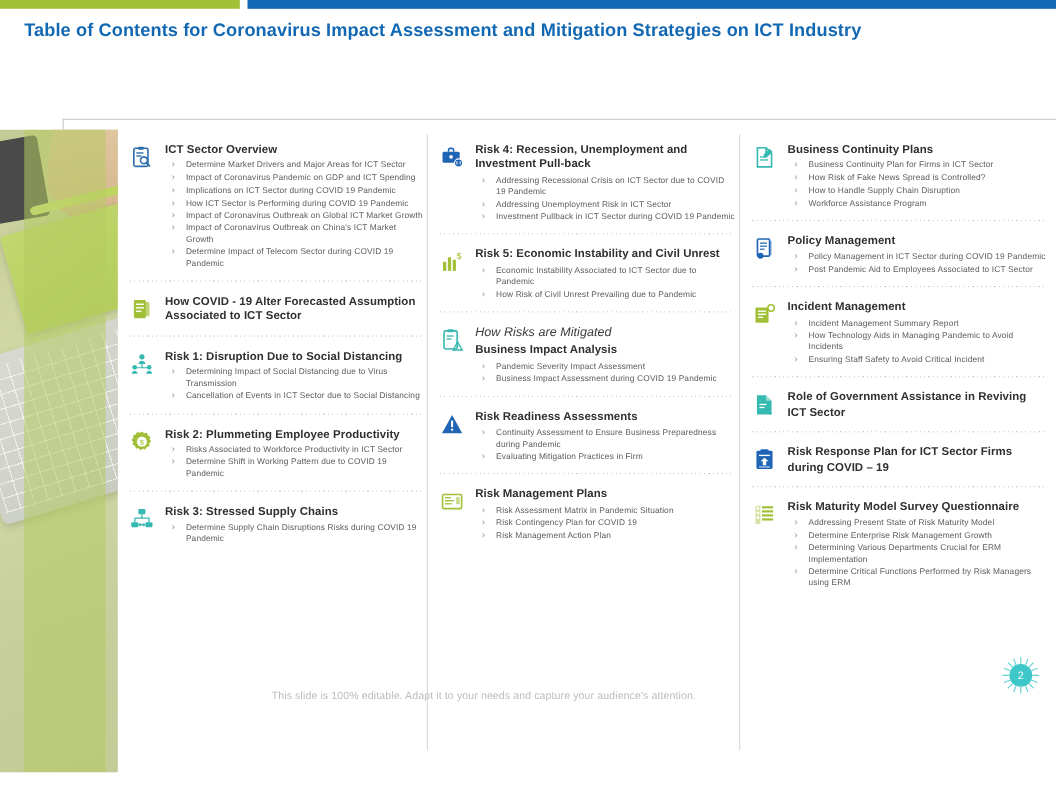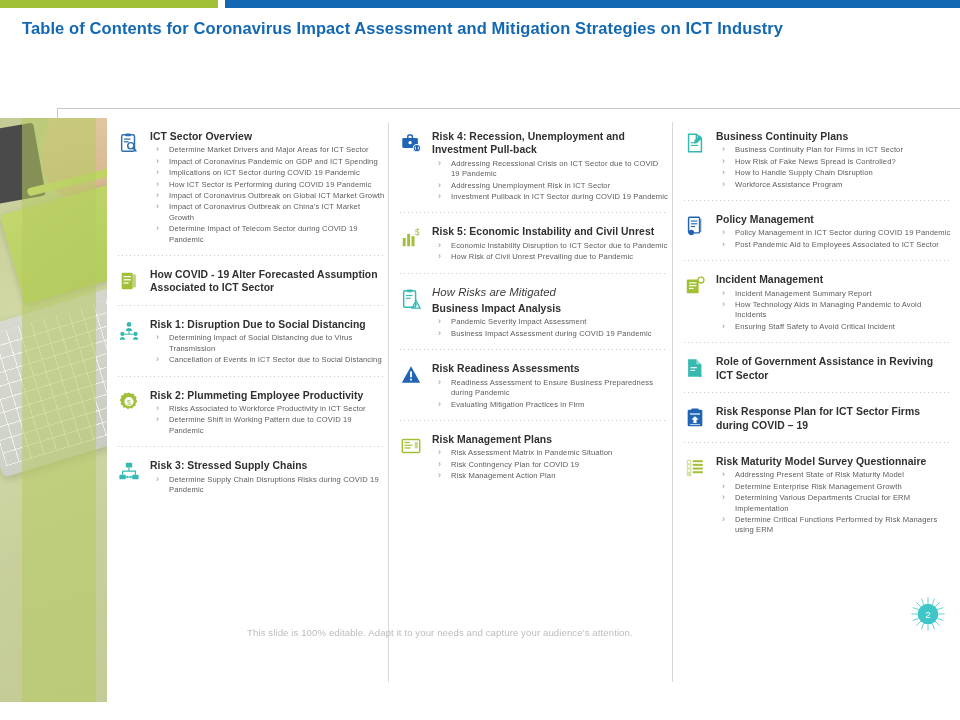--- a/index.html
+++ b/index.html
@@ -307,21 +307,21 @@
         <span class="blk-icon">
           <svg viewBox="0 0 24 24" width="22" height="22">
             <rect x="3" y="12" width="3.2" height="9" fill="#a2c037"></rect>
             <rect x="7.8" y="7.5" width="3.2" height="13.5" fill="#a2c037"></rect>
             <rect x="12.6" y="10" width="3.2" height="11" fill="#a2c037"></rect>
             <text x="19" y="9" text-anchor="middle" font-size="9" font-family="Liberation Sans, sans-serif" fill="#a2c037">$</text>
           </svg>
         </span>
         <div class="blk-title">Risk 5: Economic Instability and Civil Unrest</div>
         <ul class="bullets">
-          <li>Economic Instability Disruption to ICT Sector due to Pandemic</li>
+          <li>Economic Instability Associated to ICT Sector due to Pandemic</li>
           <li>How Risk of Civil Unrest Prevailing due to Pandemic</li>
         </ul>
       </div>
       <div class="sep"></div>
       <div class="block">
         <span class="blk-icon">
           <svg viewBox="0 0 24 24" width="22" height="22">
             <rect x="4" y="3" width="13" height="18" rx="1.6" fill="none" stroke="#35b9b0" stroke-width="1.6"></rect>
             <rect x="7.5" y="1.5" width="6" height="3" rx="1" fill="#35b9b0"></rect>
             <rect x="6.5" y="7.5" width="7" height="1.3" fill="#35b9b0"></rect>
@@ -341,21 +341,21 @@
       <div class="block">
         <span class="blk-icon">
           <svg viewBox="0 0 24 24" width="22" height="22">
             <path d="M12 2.5l10 18H2z" fill="#1f64b5"></path>
             <rect x="11" y="8" width="2" height="6.5" fill="#fff"></rect>
             <rect x="11" y="16" width="2" height="2" fill="#fff"></rect>
           </svg>
         </span>
         <div class="blk-title">Risk Readiness Assessments</div>
         <ul class="bullets">
-          <li>Readiness Assessment to Ensure Business Preparedness during Pandemic</li>
+          <li>Continuity Assessment to Ensure Business Preparedness during Pandemic</li>
           <li>Evaluating Mitigation Practices in Firm</li>
         </ul>
       </div>
       <div class="sep"></div>
       <div class="block">
         <span class="blk-icon">
           <svg viewBox="0 0 24 24" width="22" height="22">
             <rect x="2.5" y="5" width="19" height="14" rx="1.4" fill="none" stroke="#a2c037" stroke-width="1.6"></rect>
             <rect x="4.8" y="7.5" width="6" height="1.3" fill="#a2c037"></rect>
             <rect x="4.8" y="10.5" width="9" height="1.3" fill="#a2c037"></rect>

